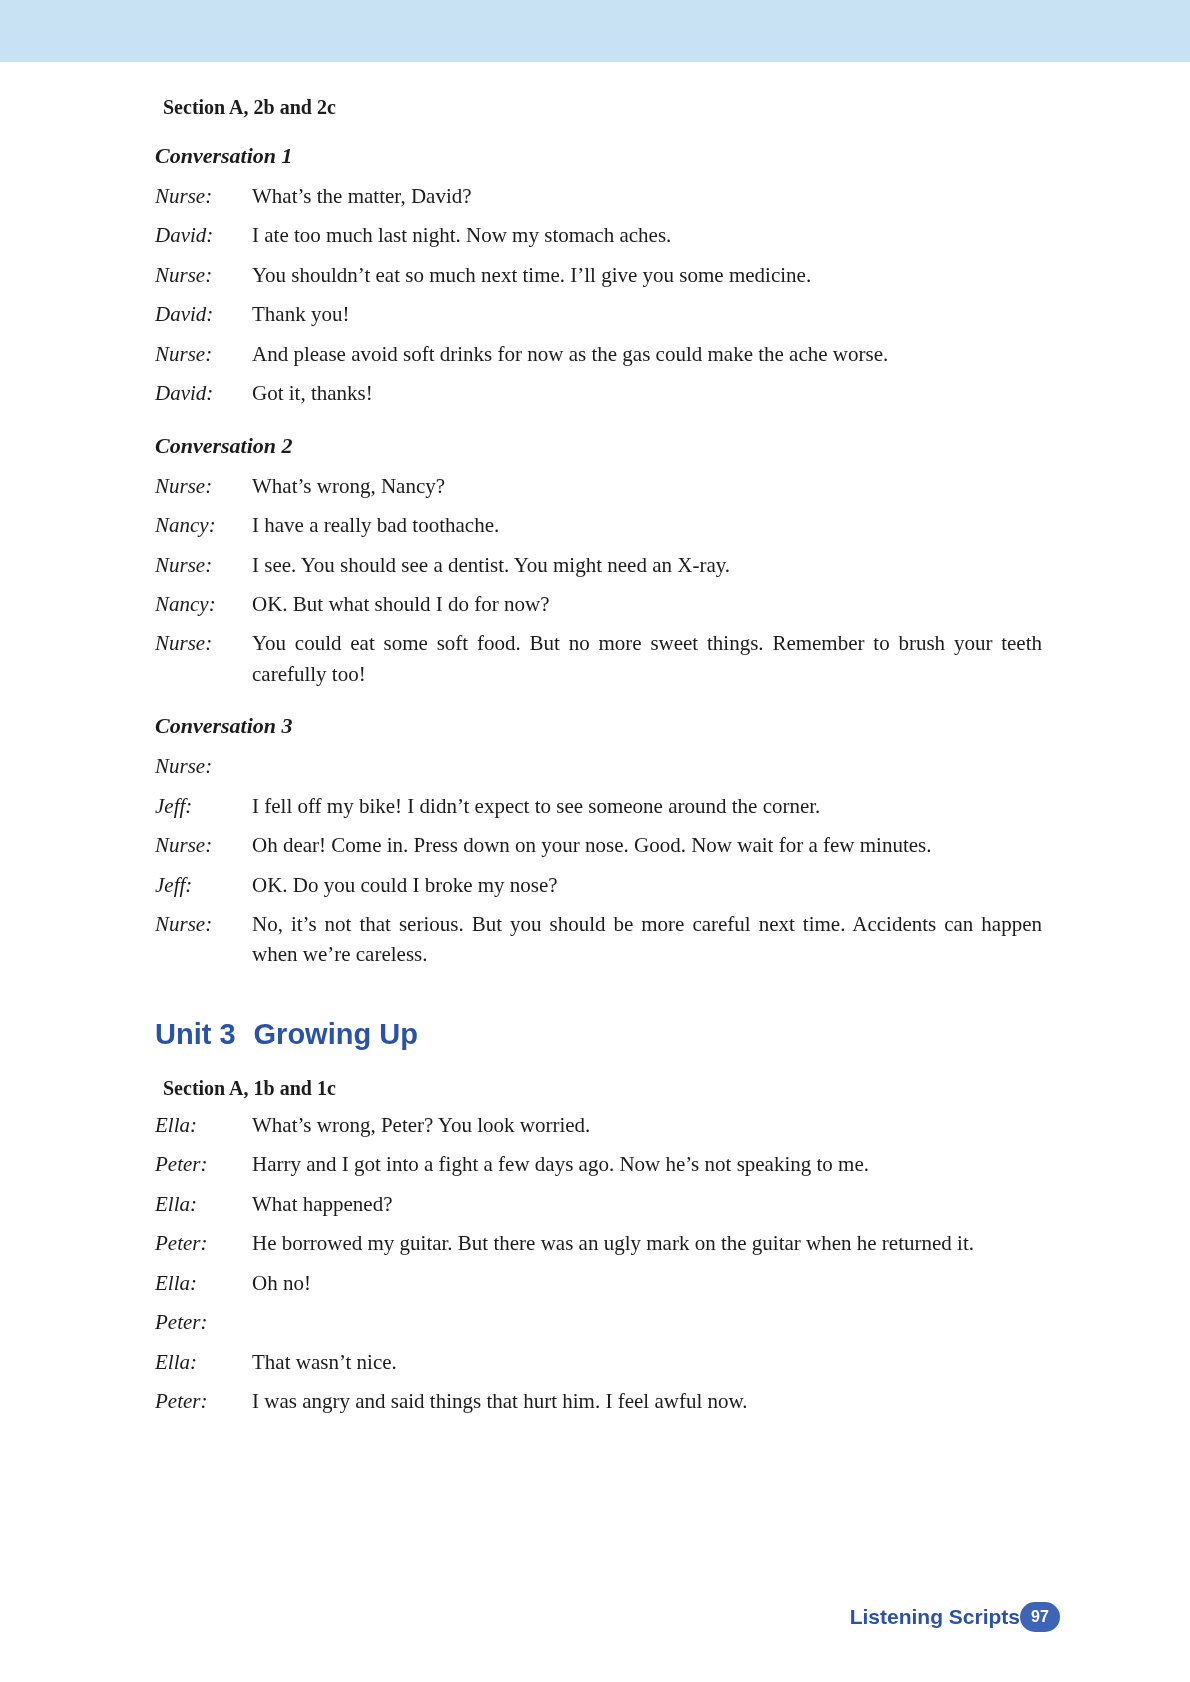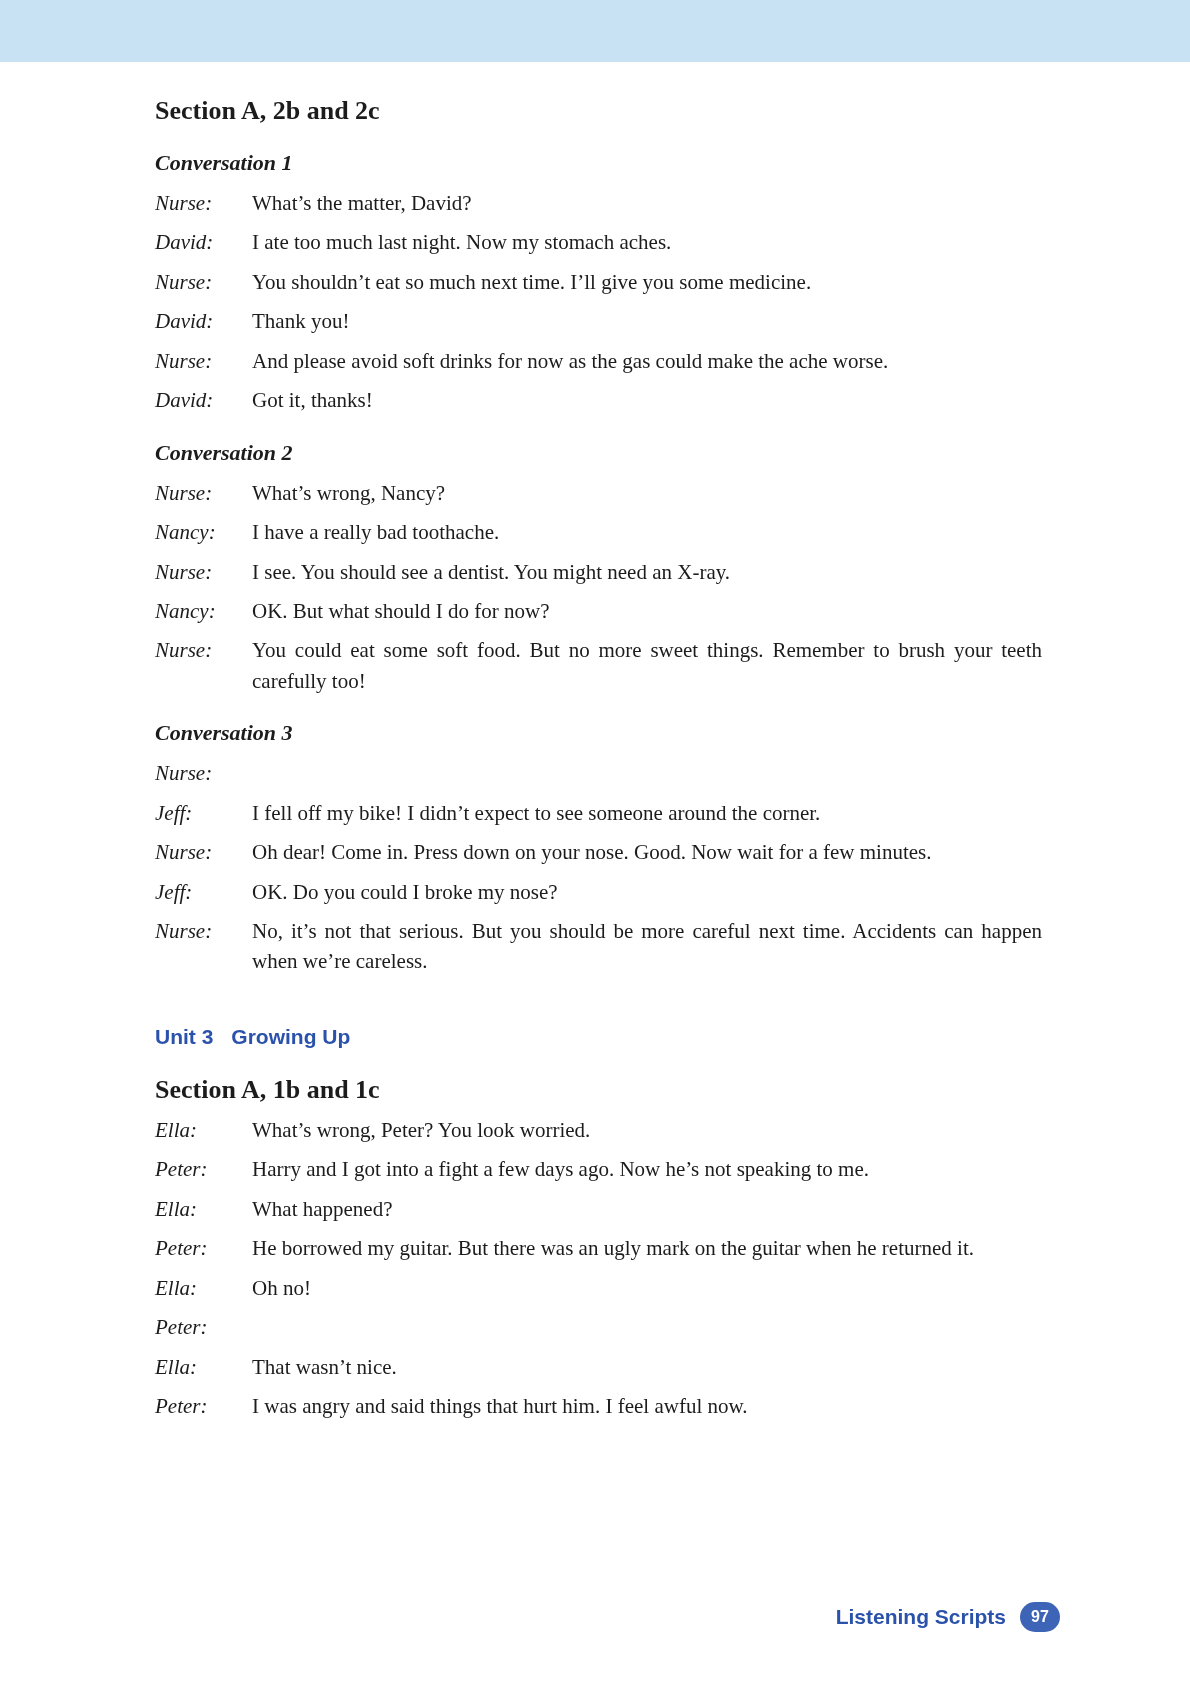--- a/index.html
+++ b/index.html
@@ -19,34 +19,34 @@
     height: 62px;
   }
   .content {
     position: absolute;
     top: 96px;
     left: 155px;
     right: 148px;
   }
   .section-heading {
     font-weight: bold;
-    font-size: 26px;
-    margin: 26px 0 10px 0;
+    font-size: 20px;
+    margin: 26px 0 10px 8px;
   }
   .section-heading.first { margin-top: 0; }
   .conv-title {
     font-weight: bold;
     font-style: italic;
     font-size: 22px;
     margin: 24px 0 12px 0;
   }
   .unit-heading {
     font-family: "Liberation Sans", sans-serif;
     font-weight: bold;
-    font-size: 21px;
+    font-size: 29px;
     margin: 48px 0 18px 0;
   }
   .unit-heading .unit-label { margin-right: 18px; }
   .dialogue-line {
     display: grid;
     grid-template-columns: 96px 1fr;
     column-gap: 1px;
     margin: 0 0 9px 0;
     font-size: 21px;
     line-height: 1.45;
@@ -56,21 +56,20 @@
   }
   .dialogue-text {
     text-align: justify;
   }
   .footer {
     position: absolute;
     right: 130px;
     bottom: 50px;
     display: flex;
     align-items: center;
-    gap: 14px;
   }
   .footer-label {
     font-family: "Liberation Sans", sans-serif;
     font-weight: bold;
     font-size: 21px;
   }
   .page-badge {
     width: 40px;
     height: 30px;
     border-radius: 16px;

